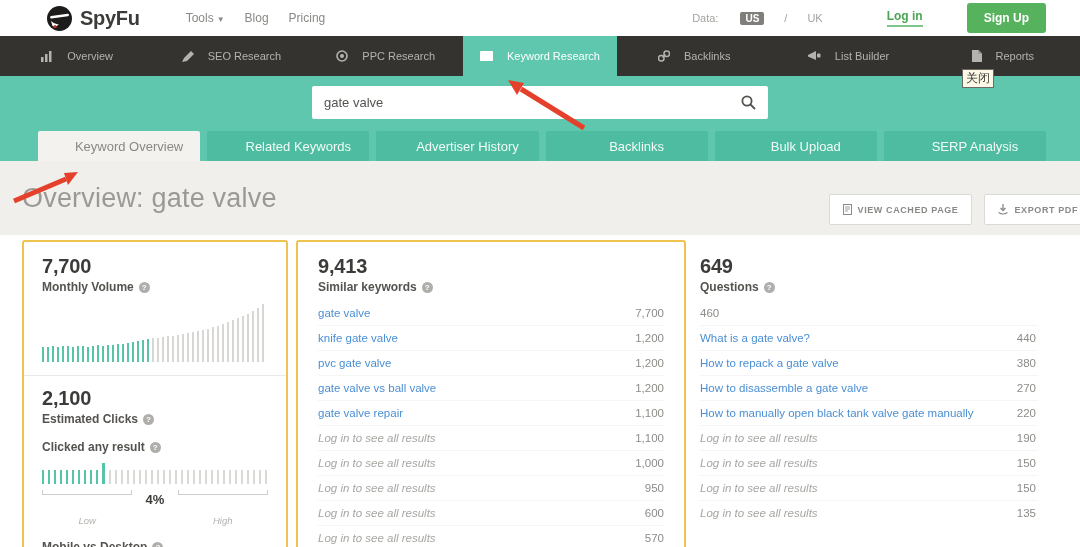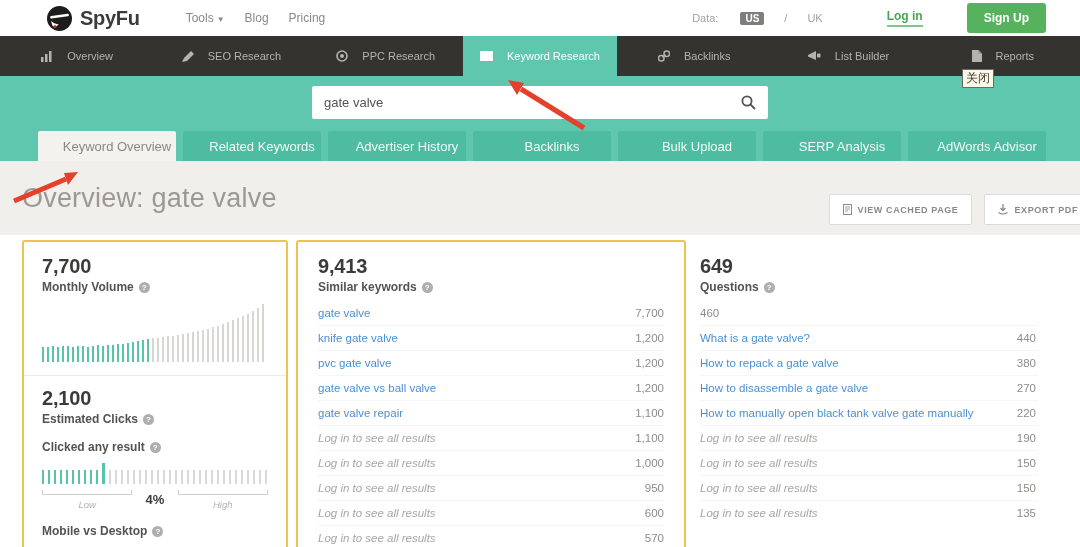--- a/index.html
+++ b/index.html
@@ -58,21 +58,21 @@
   .volchart .bar { width:2px; background:#d9d7d4; }
   .volchart .bar.teal { background:#57c4a8; }
   .divider { border-top:1px solid #eceae7; margin:13px -18px 11px; }
   .sub-head { font-size:12px; font-weight:bold; color:#55534f; margin-top:14px; display:flex; align-items:center; gap:5px; }
   .gauge { display:flex; align-items:flex-end; gap:4px; margin-top:9px; height:21px; }
   .gauge .tick { width:2px; height:14px; background:#dbd9d6; }
   .gauge .tick.teal { background:#57c4a8; }
   .gauge .tick.marker { background:#57c4a8; height:21px; width:3px; }
   .gauge-scale { display:flex; align-items:flex-start; margin-top:6px; }
   .bracket { height:5px; border:1px solid #cfcdca; border-top:none; }
-  .bracket-label { text-align:center; font-size:9.5px; font-style:italic; color:#b3b1ad; margin-top:4px; }
+  .bracket-label { text-align:center; font-size:9.5px; font-style:italic; color:#b3b1ad; margin-top:20px; }
   .gs-left,.gs-right { width:40%; }
   .gs-mid { width:20%; text-align:center; font-size:13px; font-weight:bold; color:#3c3b39; padding-top:2px; }
 
   
   .rowlist { margin-top:7px; }
   .lrow { display:flex; justify-content:space-between; align-items:center; padding:6px 0; border-top:1px solid #f6f5f3; font-size:11.5px; }
   .lrow:first-child { border-top:none; }
   .lrow .kw { color:#4a8fd4; cursor:pointer; }
   .lrow .kw.locked { color:#a8a6a2; font-style:italic; cursor:default; }
   .lrow .val { color:#8e8c88; }
@@ -176,21 +176,20 @@
         </svg>
     </div>
   </div>
   <div class="subtabs">
       <div class="subtab active">Keyword Overview</div>
       <div class="subtab">Related Keywords</div>
       <div class="subtab">Advertiser History</div>
       <div class="subtab">Backlinks</div>
       <div class="subtab">Bulk Upload</div>
       <div class="subtab">SERP Analysis</div>
-      <div class="subtab">AdWords Advisor</div>
     </div>
 </div>
 
 <div class="titleband">
   <div class="page-title">Overview: gate valve</div>
   <div class="title-buttons">
     <button class="tbtn">
       <svg width="9" height="11" viewBox="0 0 9 11">
           <rect x="0.5" y="0.5" width="8" height="10" fill="none" stroke="#8b8986"></rect>
           <path d="M2 3 H7 M2 5 H7 M2 7 H5" stroke="#8b8986" stroke-width="0.8"></path>

